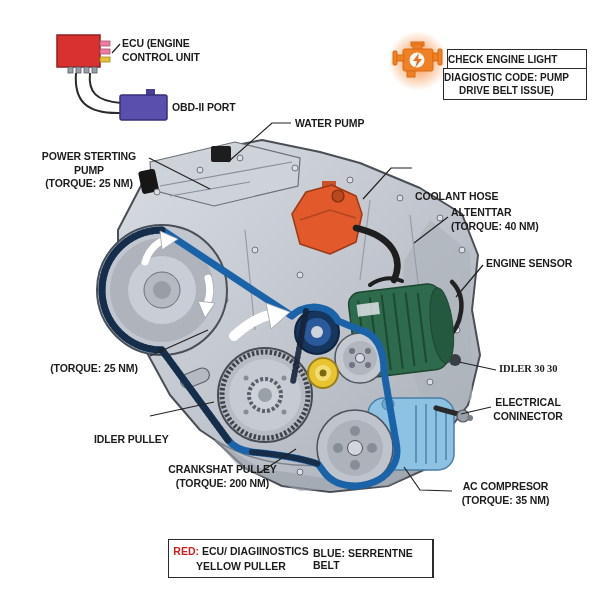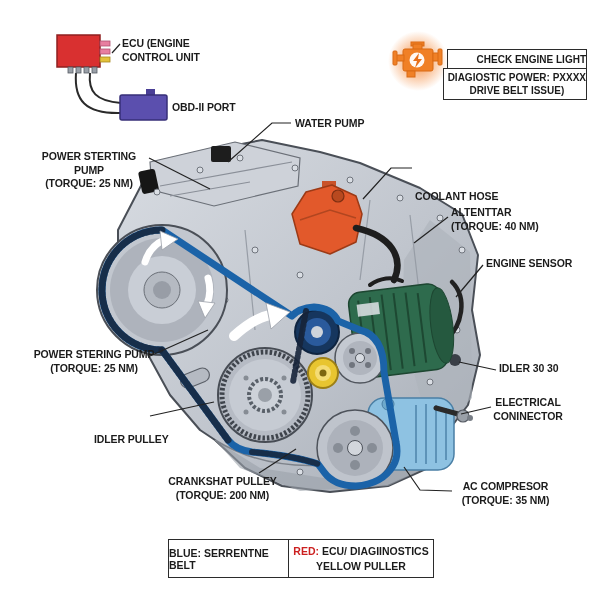--- a/index.html
+++ b/index.html
@@ -3,21 +3,21 @@
 <meta charset="utf-8">
 <style>
   html,body{margin:0;padding:0;background:#ffffff;}
   #stage{position:relative;width:600px;height:600px;background:#ffffff;overflow:hidden;
          font-family:"Liberation Sans", sans-serif;}
   #art{position:absolute;left:0;top:0;}
   .lbl{position:absolute;font-weight:700;font-size:10.5px;line-height:1.3;color:#1b1b1b;
        letter-spacing:-0.1px;white-space:nowrap;}
   .c{text-align:center;white-space:normal;}
   .box{position:absolute;border:1.5px solid #2b2b2b;background:#fff;display:flex;
-       align-items:center;justify-content:flex-end;font-weight:700;color:#1b1b1b;}
+       align-items:center;justify-content:flex-start;font-weight:700;color:#1b1b1b;}
   .box .inner{text-align:center;line-height:1.35;}
   .red{color:var(--legend-red,#cc2020);}
   svg .belt{stroke:var(--belt-blue,#1b63a8);}
   svg .ecu-fill{fill:var(--ecu-red,#d93030);}
   svg .obd-fill{fill:var(--obd-purple,#5b4fae);}
   svg .orange-fill{fill:var(--coolant-orange,#e2592b);}
   svg .green-fill{fill:var(--alternator-green,#2e6b4d);}
   svg .ltblue-fill{fill:var(--compressor-blue,#8ec2e2);}
   svg .yellow-fill{fill:var(--idler-yellow,#e8c530);}
   svg .warn-fill{fill:var(--warning-orange,#f08026);}
@@ -226,21 +226,21 @@
     <span>ECU (ENGINE</span><br>
     <span>CONTROL UNIT</span>
   </div>
   <div class="lbl" style="left:172px;top:101px;">OBD-II PORT</div>
 
   <div class="box" style="left:447px;top:49px;width:138px;height:19px;font-size:10px;">
     <span>CHECK ENGINE LIGHT</span>
   </div>
   <div class="box" style="left:443px;top:68px;width:142px;height:30px;font-size:10px;">
     <div class="inner">
-      <span>DIAGIOSTIC POWER: PXXXX</span><br>
+      <span>DIAGIOSTIC CODE: PUMP</span><br>
       <span>DRIVE BELT ISSUE)</span>
     </div>
   </div>
 
   <div class="lbl" style="left:295px;top:117px;">WATER PUMP</div>
 
   <div class="lbl c" style="left:28px;top:150px;width:122px;">
     <span>POWER STERTING PUMP</span><br>
     <span>(TORQUE: 25 NM)</span>
   </div>
@@ -248,48 +248,48 @@
   <div class="lbl" style="left:415px;top:162px;margin-top:28px;">COOLANT HOSE</div>
 
   <div class="lbl" style="left:451px;top:206px;">
     <span>ALTENTTAR</span><br>
     <span>(TORQUE: 40 NM)</span>
   </div>
 
   <div class="lbl" style="left:486px;top:257px;">ENGINE SENSOR</div>
 
   <div class="lbl c" style="left:33px;top:348px;width:122px;">
-    <span>POWER STERING PUMP</span><br>
+    <br>
     <span>(TORQUE: 25 NM)</span>
   </div>
 
-  <div class="lbl" style="left:499px;top:362px;">IDLER 30 30</div>
+  <div class="lbl" style="left:499px;top:362px;font-family:Liberation Serif, serif;">IDLER 30 30</div>
 
   <div class="lbl" style="left:94px;top:409px;margin-top:24px;">IDLER PULLEY</div>
 
   <div class="lbl c" style="left:490px;top:396px;width:76px;">
     <span>ELECTRICAL</span><br>
     <span>CONINECTOR</span>
   </div>
 
-  <div class="lbl c" style="left:155px;top:463px;width:135px;margin-top:12px;">
+  <div class="lbl c" style="left:155px;top:463px;width:135px;">
     <span>CRANKSHAT PULLEY</span><br>
     <span>(TORQUE: 200 NM)</span>
   </div>
 
   <div class="lbl c" style="left:448px;top:480px;width:115px;">
     <span>AC COMPRESOR</span><br>
     <span>(TORQUE: 35 NM)</span>
   </div>
 
   <div class="box" style="left:168px;top:539px;width:264px;height:37px;padding:0;font-size:10.5px;">
-    <div style="width:119px;height:100%;display:flex;align-items:center;justify-content:center;border-right:1.5px solid #2b2b2b;">
-      <span>BLUE: SERRENTNE BELT</span>
-    </div>
     <div style="flex:1;height:100%;display:flex;align-items:center;justify-content:center;">
       <div class="inner">
         <span class="red">RED:</span><span> ECU/ DIAGIINOSTICS</span><br>
         <span>YELLOW PULLER</span>
       </div>
     </div>
+    <div style="width:119px;height:100%;display:flex;align-items:center;justify-content:center;border-right:1.5px solid #2b2b2b;">
+      <span>BLUE: SERRENTNE BELT</span>
+    </div>
   </div>
 
 </div>
 
 </body></html>

